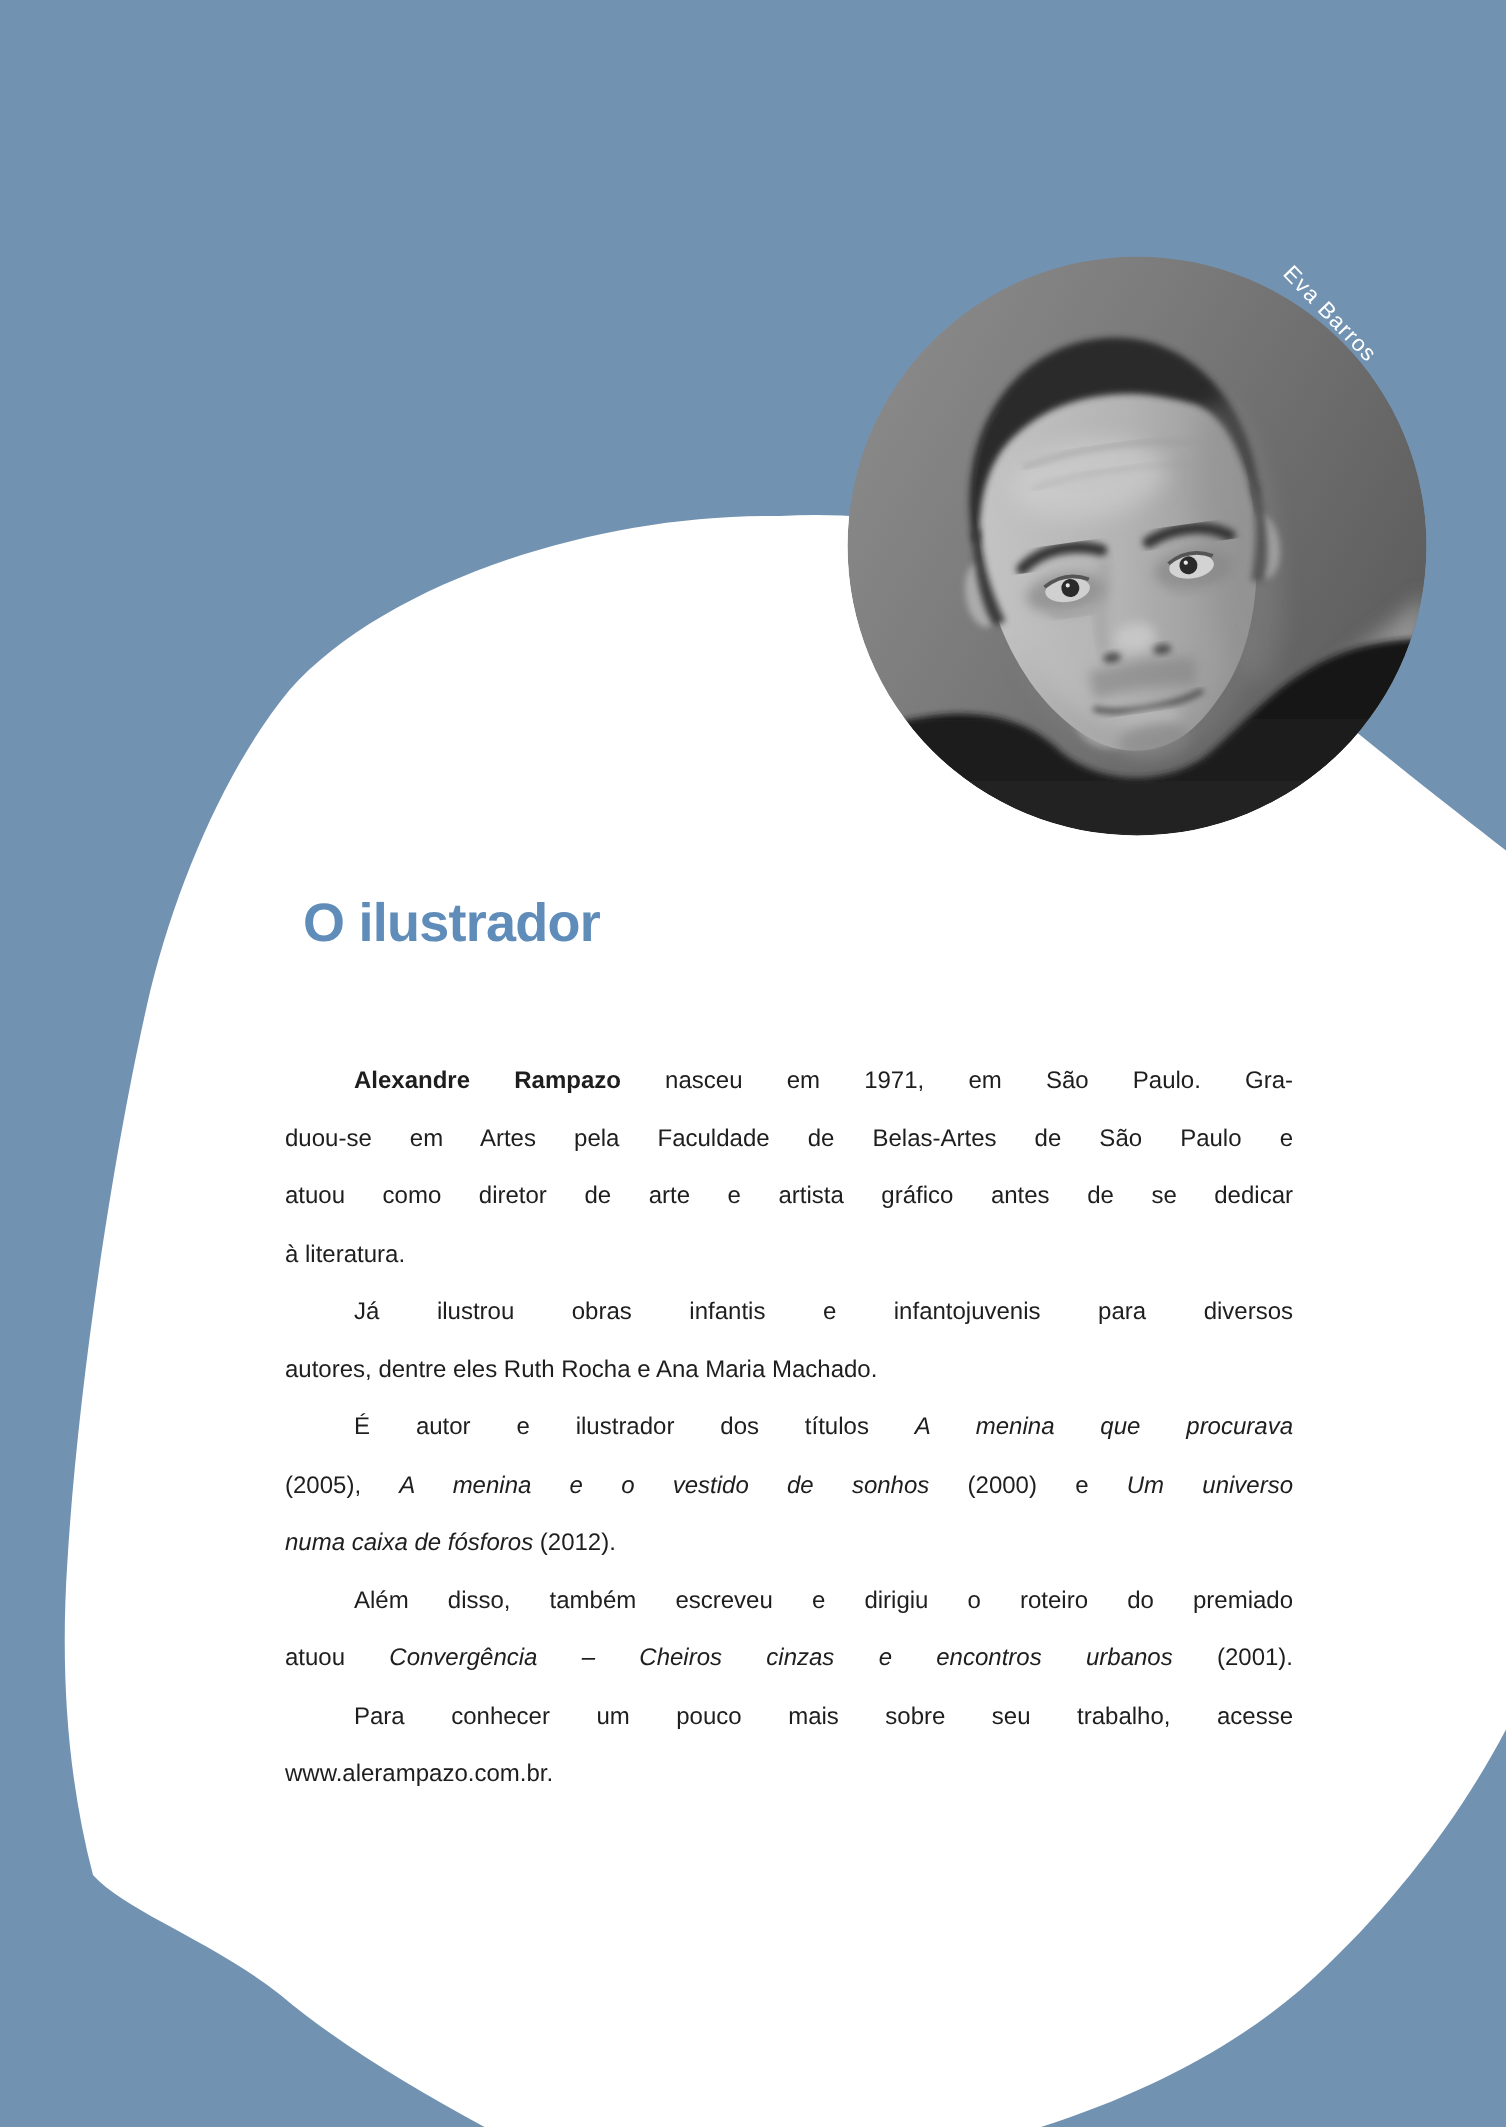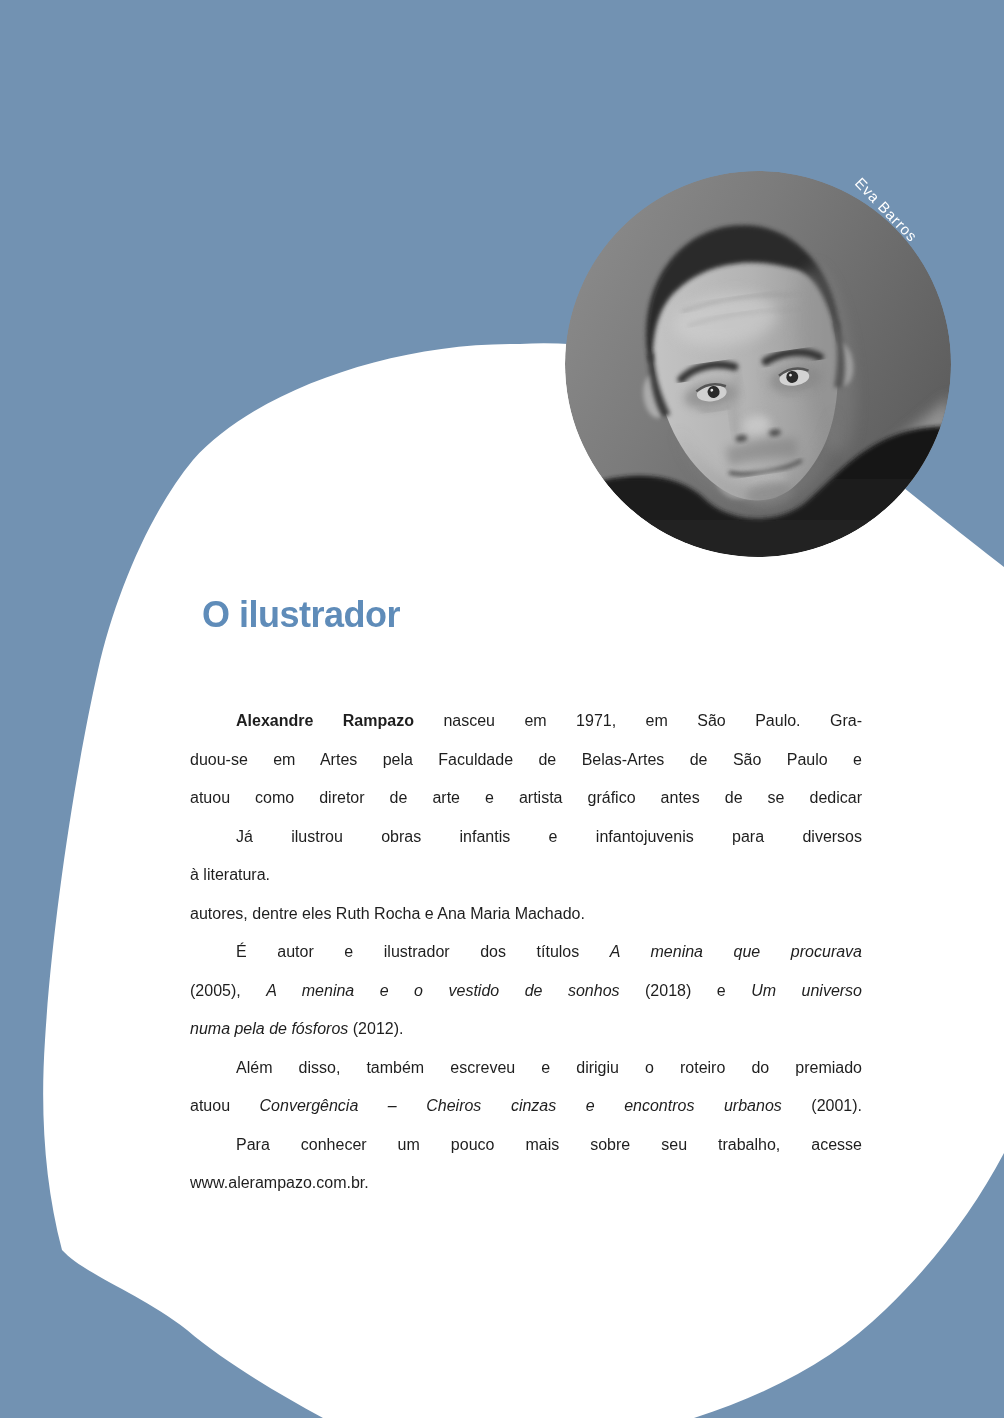--- a/index.html
+++ b/index.html
@@ -159,25 +159,25 @@
   </div>
 
   <div class="credit">Eva Barros</div>
 
   <h1 class="title">O ilustrador</h1>
 
   <div class="bodytext">
       <div class="line justify indent"><span class="b">Alexandre Rampazo</span><span> nasceu em 1971, em São Paulo. Gra-</span></div>
       <div class="line justify"><span>duou-se em Artes pela Faculdade de Belas-Artes de São Paulo e</span></div>
       <div class="line justify"><span>atuou como diretor de arte e artista gráfico antes de se dedicar</span></div>
+      <div class="line"><span>à literatura.</span></div>
       <div class="line justify indent"><span>Já ilustrou obras infantis e infantojuvenis para diversos</span></div>
-      <div class="line"><span>à literatura.</span></div>
       <div class="line"><span>autores, dentre eles Ruth Rocha e Ana Maria Machado.</span></div>
       <div class="line justify indent"><span>É autor e ilustrador dos títulos </span><span class="i">A menina que procurava</span></div>
-      <div class="line justify"><span>(2005), </span><span class="i">A menina e o vestido de sonhos</span><span> (2018) e </span><span class="i">Um universo</span></div>
-      <div class="line"><span class="i">numa pela de fósforos</span><span> (2012).</span></div>
+      <div class="line justify"><span>(2005), </span><span class="i">A menina e o vestido de sonhos</span><span> (2000) e </span><span class="i">Um universo</span></div>
+      <div class="line"><span class="i">numa caixa de fósforos</span><span> (2012).</span></div>
       <div class="line justify indent"><span>Além disso, também escreveu e dirigiu o roteiro do premiado</span></div>
       <div class="line justify"><span>atuou </span><span class="i">Convergência – Cheiros cinzas e encontros urbanos</span><span> (2001).</span></div>
       <div class="line justify indent"><span>Para conhecer um pouco mais sobre seu trabalho, acesse</span></div>
       <div class="line"><span>www.alerampazo.com.br.</span></div>
     </div>
 
 </div>
 
 </body></html>

